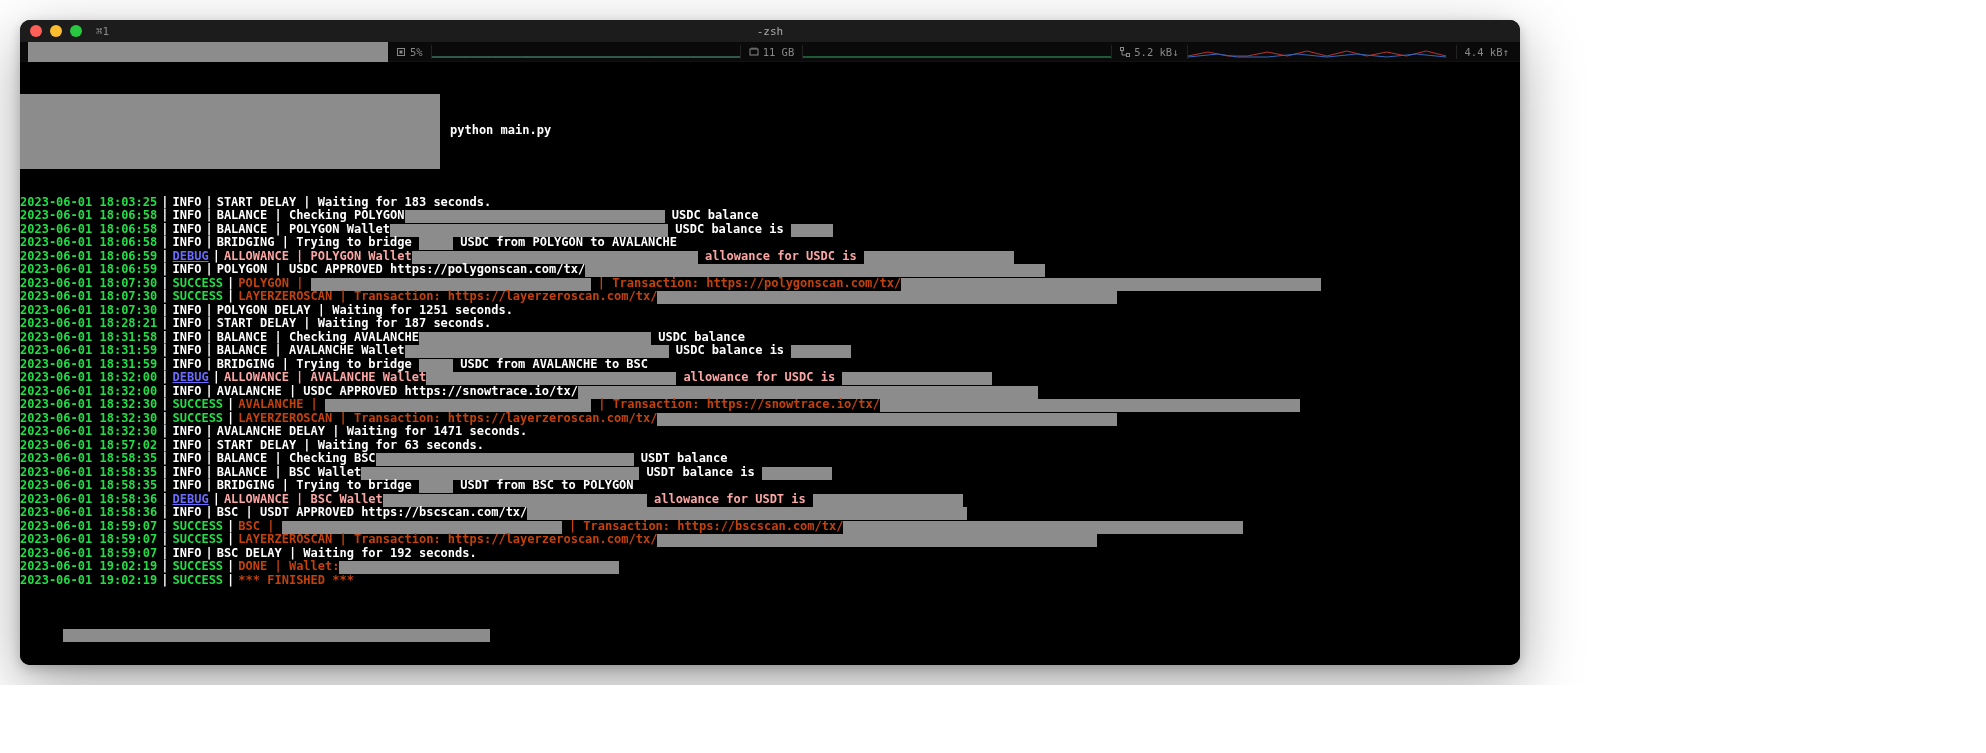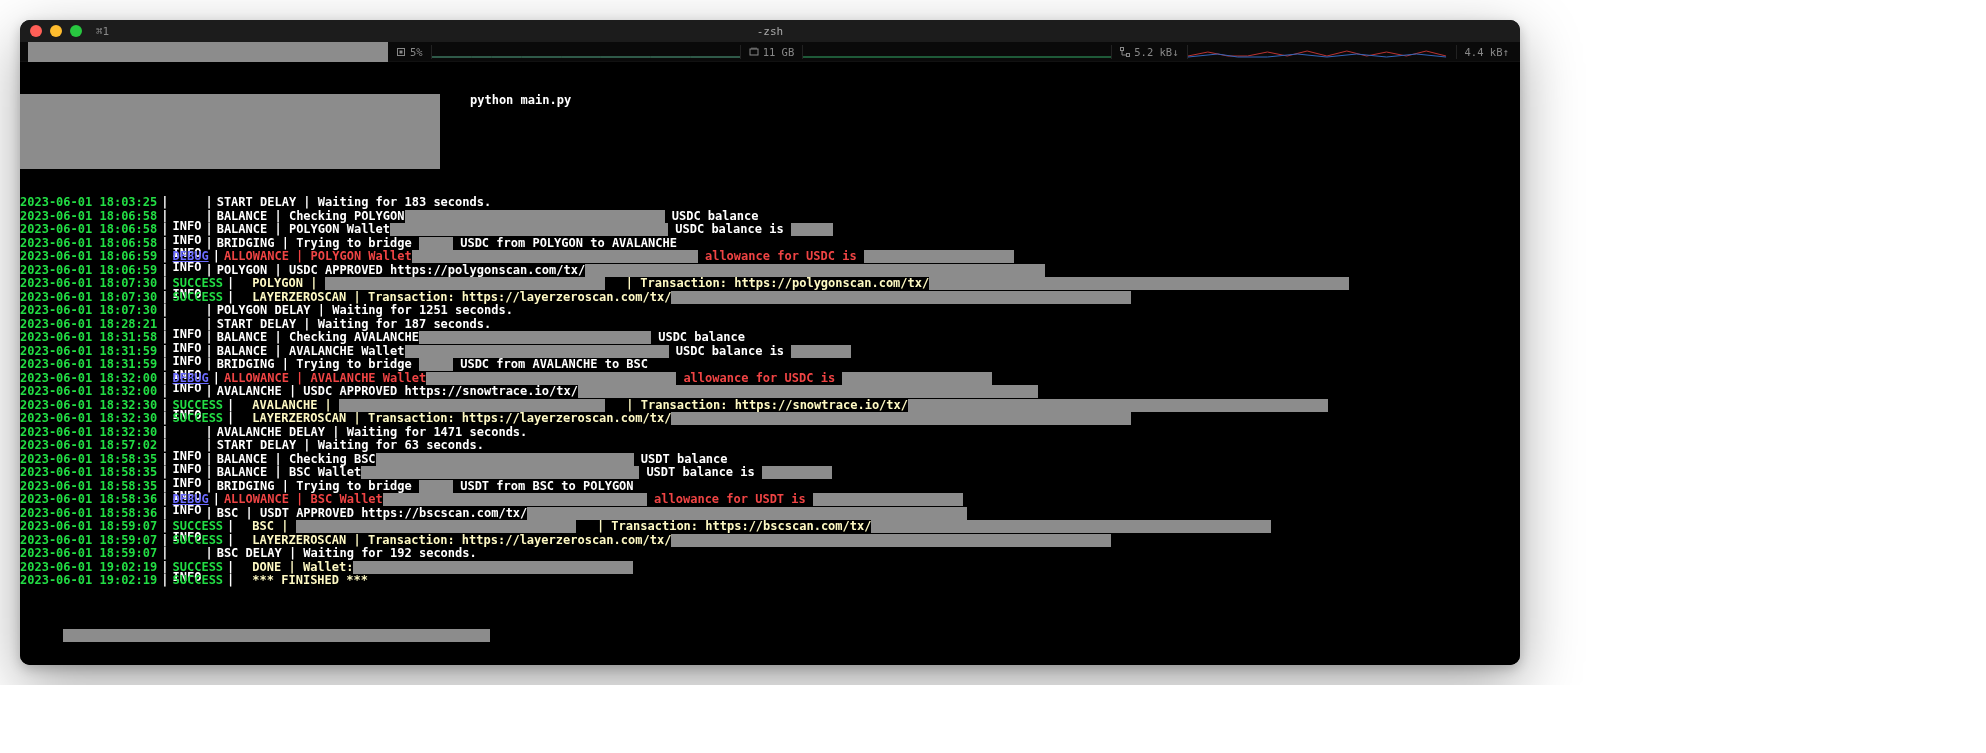--- a/index.html
+++ b/index.html
@@ -62,43 +62,43 @@
     height:20px;
   }
   .term {
     background:#000;
     color:#fff;
     padding: 4px 0 8px 0;
     line-height: 1.15;
     font-weight:600;
     white-space: pre;
   }
-  .line { display:flex; align-items:flex-start; height:13.5px; }
+  .line { display:flex; align-items:flex-end; height:13.5px; }
   .ts  { color:#22dd44; }
   .pipe{ color:#fff; padding:0 4px;}
   .lvl-info    { color:#fff;margin-top:24px; }
   .lvl-debug   { color:#6b6bff;text-decoration:underline; }
   .lvl-success { color:#22dd44; }
   .msg-white { color:#fff; }
-  .msg-blue  { color:#ef4444; }
-  .msg-green { color:#fef9c3;margin-left:14px; }
+  .msg-blue  { color:#fca5a5; }
+  .msg-green { color:#c2410c; }
   .redact {
     display:inline-block;
     background:#8c8c8c;
     height:13px;
     vertical-align:middle;
   }
   .big-redact {
     background:#8c8c8c;
     height:75px;
     width:420px;
     margin-left:0;
     display:inline-block;
   }
-  .cmd-row { display:flex; align-items:flex-start;gap:20px; }
+  .cmd-row { display:flex; align-items:center; }
   .cmd-row .cmd { color:#fff; padding-left:10px; padding-bottom:1px;}
   .cursor-row { height:14px; }
   .cursor {
     display:inline-block;
     width:7px; height:13px;
     background:#8c8c8c;
     vertical-align:middle;
   }
 </style>
 </head>

